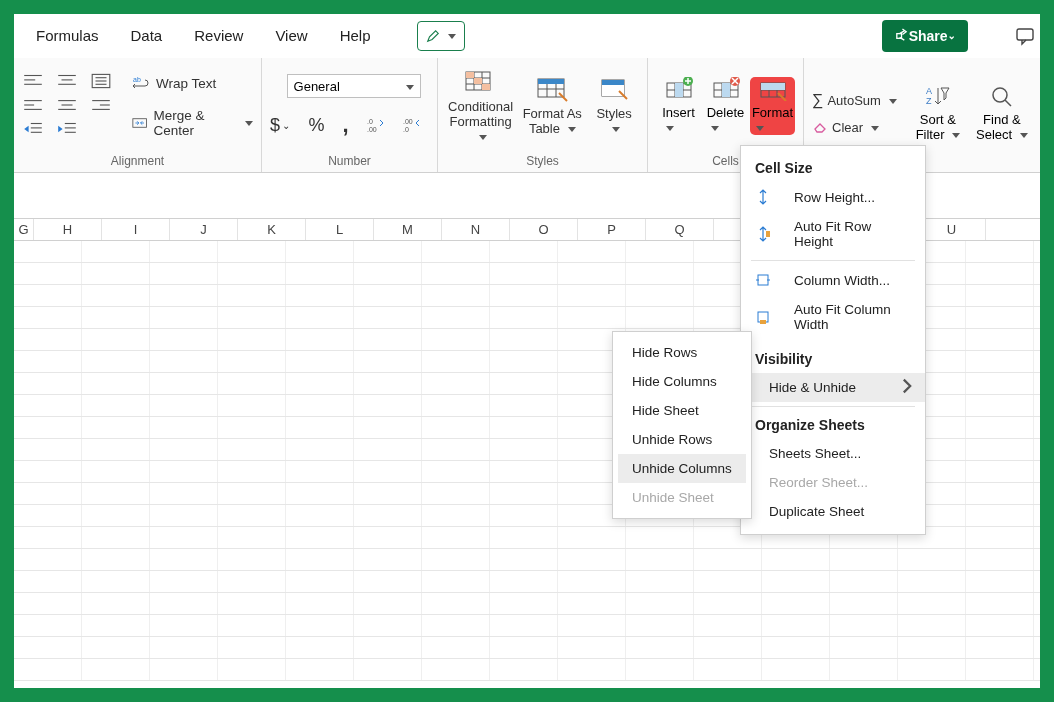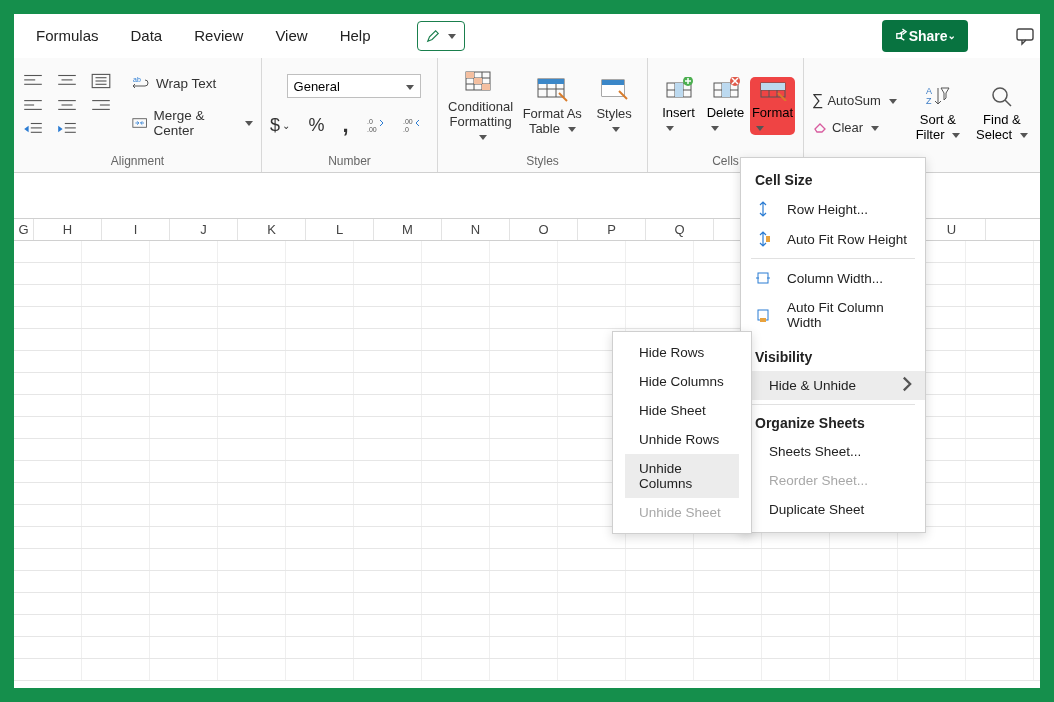--- a/index.html
+++ b/index.html
@@ -53,31 +53,31 @@
 .sf-btn svg { width:26px; height:26px; }
 
 
 .sheet { position:relative; }
 .colhead { display:flex; height:22px; border-bottom:1px solid #d0d0d0; }
 .colhead .ch { flex:0 0 68px; text-align:center; font-size:13px; color:#444; border-right:1px solid #e3e3e3; line-height:22px; }
 .rows .r { height:22px; border-bottom:1px solid #e6e6e6; display:flex; }
 .rows .r .c { flex:0 0 68px; border-right:1px solid #efefef; }
 
 
-.format-menu { position:absolute; top:131px; left:726px; width:186px; background:#fff; border:1px solid #cfcfcf; box-shadow:0 3px 10px rgba(0,0,0,.15); padding:8px 0; font-size:13.5px;margin-top:12px; }
+.format-menu { position:absolute; top:131px; left:726px; width:186px; background:#fff; border:1px solid #cfcfcf; box-shadow:0 3px 10px rgba(0,0,0,.15); padding:8px 0; font-size:13.5px; }
 .format-menu .section { padding:6px 14px; font-weight:700; font-size:14px; color:#222; }
-.format-menu .item { padding:7px 14px 7px 14px; display:flex; align-items:center; gap:16px; color:#222; cursor:pointer; position:relative; }
+.format-menu .item { padding:7px 14px 7px 14px; display:flex; align-items:center; gap:23px; color:#222; cursor:pointer; position:relative; }
 .format-menu .item.icon { padding-left:14px; }
 .format-menu .item svg { width:16px; height:16px; flex-shrink:0; }
 .format-menu .item.hover { background:#ececec; }
 .format-menu .item.disabled { color:#a8a8a8; }
 .format-menu .item .chev { position:absolute; right:10px; }
 .format-menu hr { border:none; border-top:1px solid #e1e1e1; margin:4px 10px; }
 
-.submenu { position:absolute; top:317px; left:598px; width:140px; background:#fff; border:1px solid #cfcfcf; box-shadow:0 3px 10px rgba(0,0,0,.15); padding:6px 12px; font-size:13.5px; }
+.submenu { position:absolute; top:317px; left:598px; width:140px; background:#fff; border:1px solid #cfcfcf; box-shadow:0 3px 10px rgba(0,0,0,.15); padding:6px 5px; font-size:13.5px; }
 .submenu .sitem { padding:7px 14px; color:#222; cursor:pointer; }
 .submenu .sitem.hover { background:#ececec; }
 .submenu .sitem.disabled { color:#a8a8a8; }
 
 .chev-down { display:inline-block; }
 .chev-down::after { content:""; display:inline-block; border-left:4px solid transparent; border-right:4px solid transparent; border-top:5px solid #555; margin-left:4px; vertical-align:middle; }
 </style>
 </head>
 <body>
 

